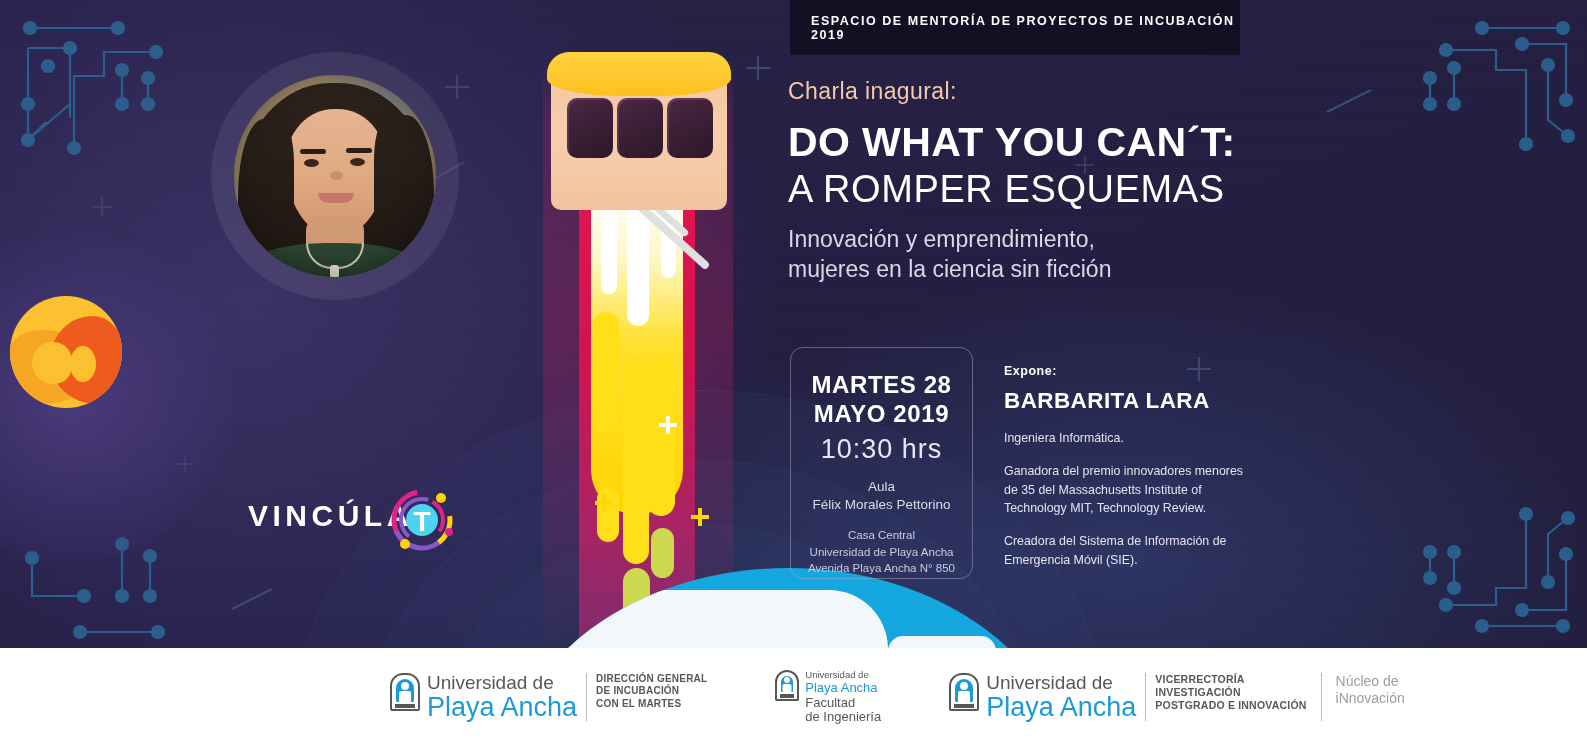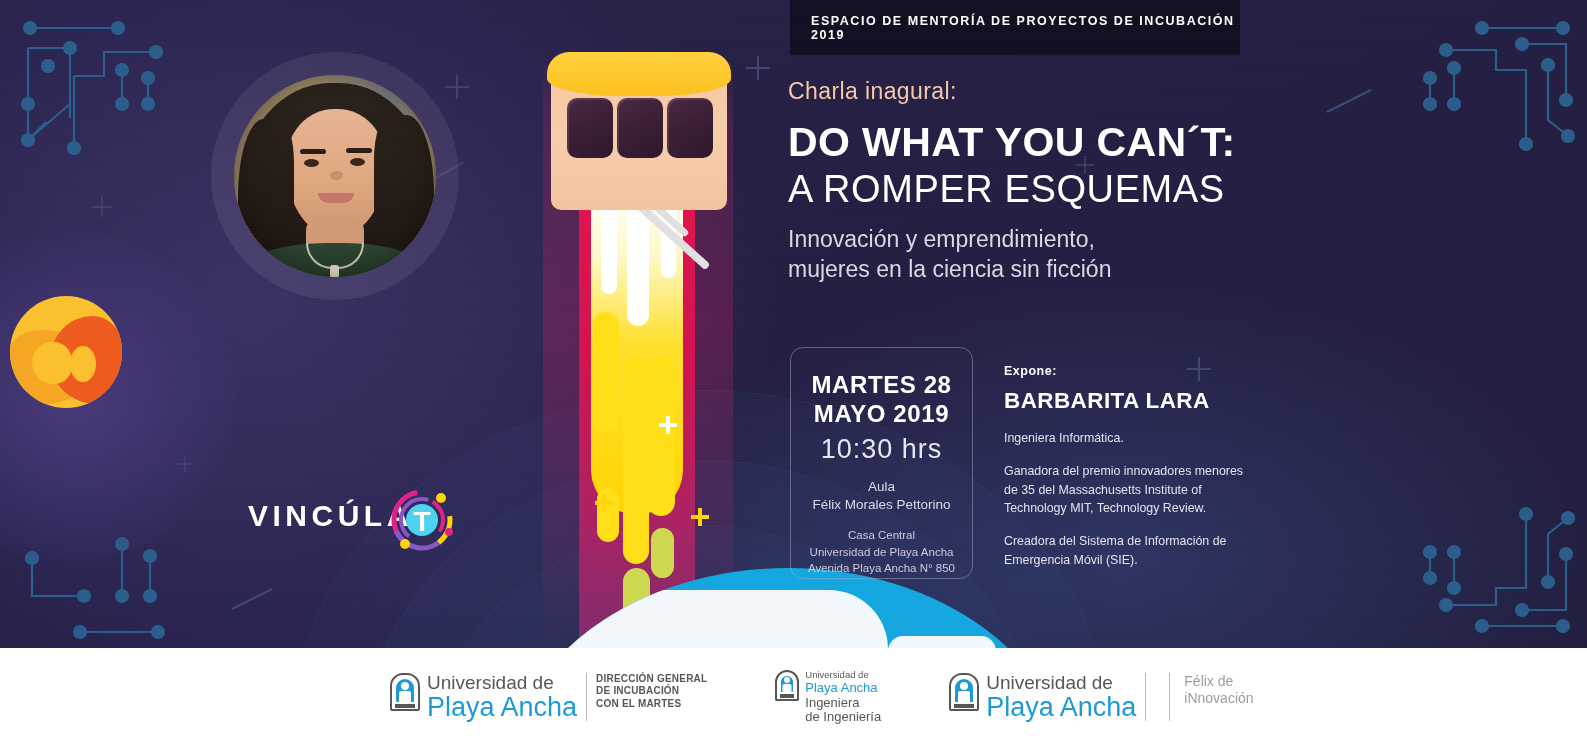--- a/index.html
+++ b/index.html
@@ -519,39 +519,44 @@
     <div class="logo" style="margin-left:68px;">
       <div class="upa-icon" style="width:24px;height:31px;">
         <div class="inner"></div>
           <div class="fig" style="width:6px;height:6px;top:5px"></div>
         <div class="fig2" style="width:9px;height:9px;top:12px"></div>
           <div class="base"></div>
       </div>
       <div class="upa-text" style="margin-left:6px">
         <div class="l1" style="font-size:9.5px">Universidad de</div>
         <div class="l2" style="font-size:13px; margin-top:1px">Playa Ancha</div>
-        <div class="l1" style="font-size:13px; margin-top:2px">Ingeniera</div>
+        <div class="l1" style="font-size:13px; margin-top:2px">Facultad</div>
         <div class="l1" style="font-size:13px; margin-top:1px">de Ingeniería</div>
       </div>
     </div>
 
     <div class="logo" style="margin-left:68px;">
       <div class="upa-icon">
         <div class="inner"></div>
           <div class="fig"></div>
           <div class="fig2"></div>
           <div class="base"></div>
       </div>
       <div class="upa-text">
         <div class="l1" style="font-size:19px">Universidad de</div>
         <div class="l2" style="font-size:27px; margin-top:2px">Playa Ancha</div>
       </div>
       <div class="divider"></div>
+      <div class="unit" style="font-size:10.5px; letter-spacing:.2px">
+        <div>VICERRECTORÍA</div>
+        <div>INVESTIGACIÓN</div>
+        <div>POSTGRADO E INNOVACIÓN</div>
+      </div>
       <div class="divider" style="margin:0 14px"></div>
       <div class="nucleo" style="font-size:14px">
-        <div>Félix de</div>
+        <div>Núcleo de</div>
         <div>iNnovación</div>
       </div>
     </div>
 
   </div>
 
 </div>
 
 </body></html>

